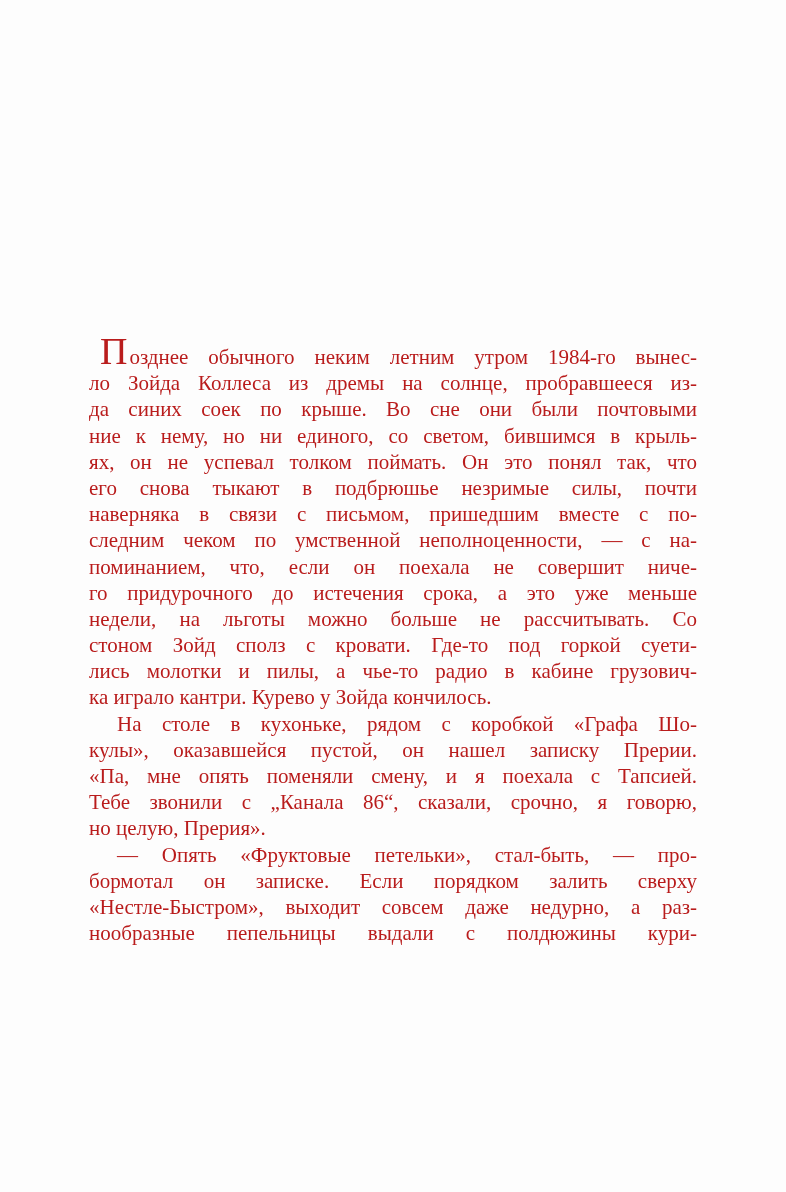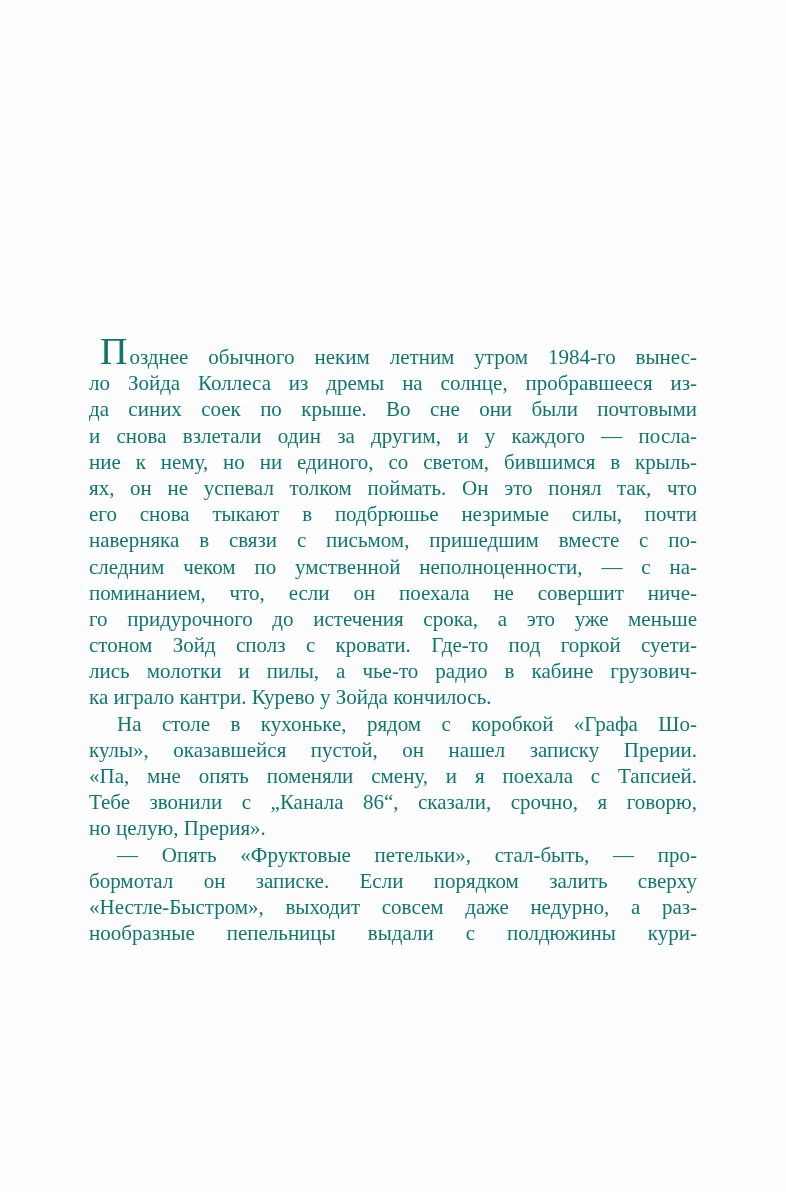--- a/index.html
+++ b/index.html
@@ -7,21 +7,21 @@
     padding: 0;
     background: #ffffff;
   }
   .page {
     position: relative;
     width: 786px;
     height: 1192px;
     background: #fdfdfd;
     overflow: hidden;
     font-family: "Liberation Serif", "DejaVu Serif", serif;
-    color: #0f766e;
+    color: #b91c1c;
   }
   .textblock {
     position: absolute;
     left: 89px;
     top: 344px;
     width: 608px;
     font-size: 21px;
     line-height: 26.2px;
   }
   .line {
@@ -48,28 +48,28 @@
 </head>
 <body>
 
 <div class="page">
   <div class="textblock">
 
     <div class="line first"><span class="dropcap">П</span><span>озднее обычного неким летним утром 1984-го вынес-</span></div>
 
     <div class="line">ло Зойда Коллеса из дремы на солнце, пробравшееся из-</div>
     <div class="line">да синих соек по крыше. Во сне они были почтовыми</div>
-    <div class="line">и снова взлетали один за другим, и у каждого — посла-</div>
     <div class="line">ние к нему, но ни единого, со светом, бившимся в крыль-</div>
     <div class="line">ях, он не успевал толком поймать. Он это понял так, что</div>
     <div class="line">его снова тыкают в подбрюшье незримые силы, почти</div>
     <div class="line">наверняка в связи с письмом, пришедшим вместе с по-</div>
     <div class="line">следним чеком по умственной неполноценности, — с на-</div>
     <div class="line">поминанием, что, если он поехала не совершит ниче-</div>
     <div class="line">го придурочного до истечения срока, а это уже меньше</div>
+    <div class="line">недели, на льготы можно больше не рассчитывать. Со</div>
     <div class="line">стоном Зойд сполз с кровати. Где-то под горкой суети-</div>
     <div class="line">лись молотки и пилы, а чье-то радио в кабине грузович-</div>
     <div class="line para-end">ка играло кантри. Курево у Зойда кончилось.</div>
 
     <div class="line indent">На столе в кухоньке, рядом с коробкой «Графа Шо-</div>
     <div class="line">кулы», оказавшейся пустой, он нашел записку Прерии.</div>
     <div class="line">«Па, мне опять поменяли смену, и я поехала с Тапсией.</div>
     <div class="line">Тебе звонили с „Канала 86“, сказали, срочно, я говорю,</div>
     <div class="line para-end">но целую, Прерия».</div>
 

